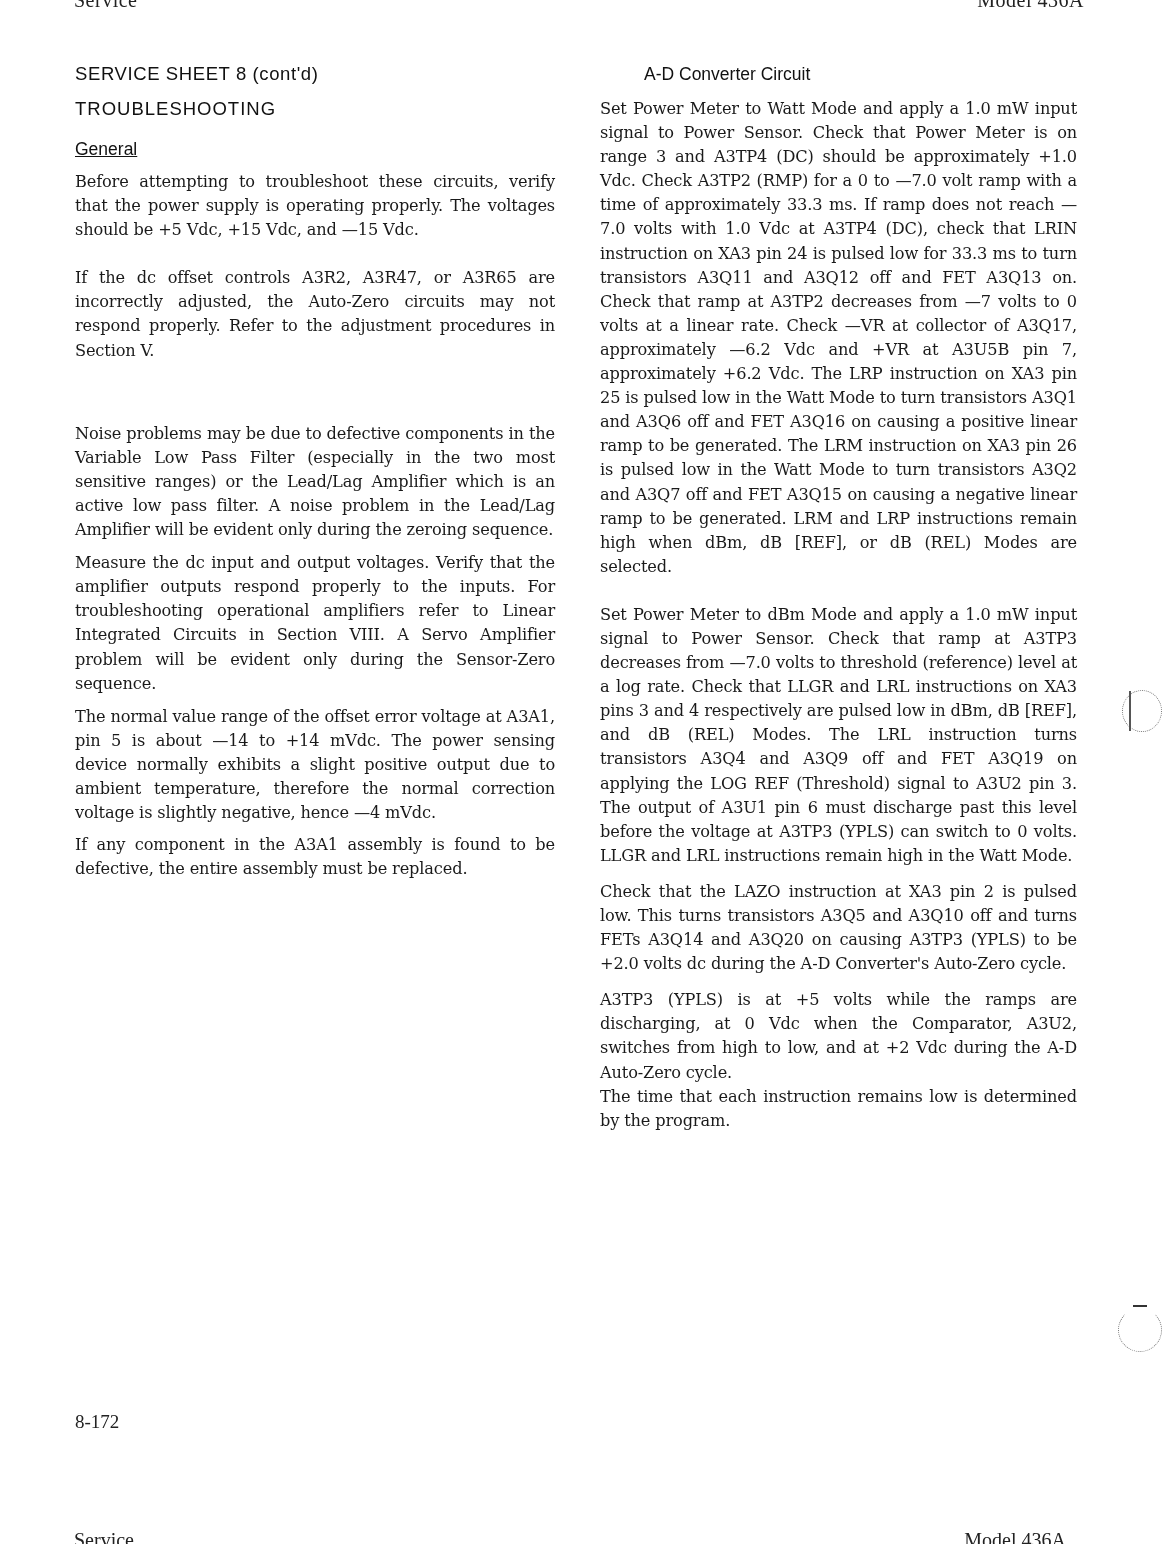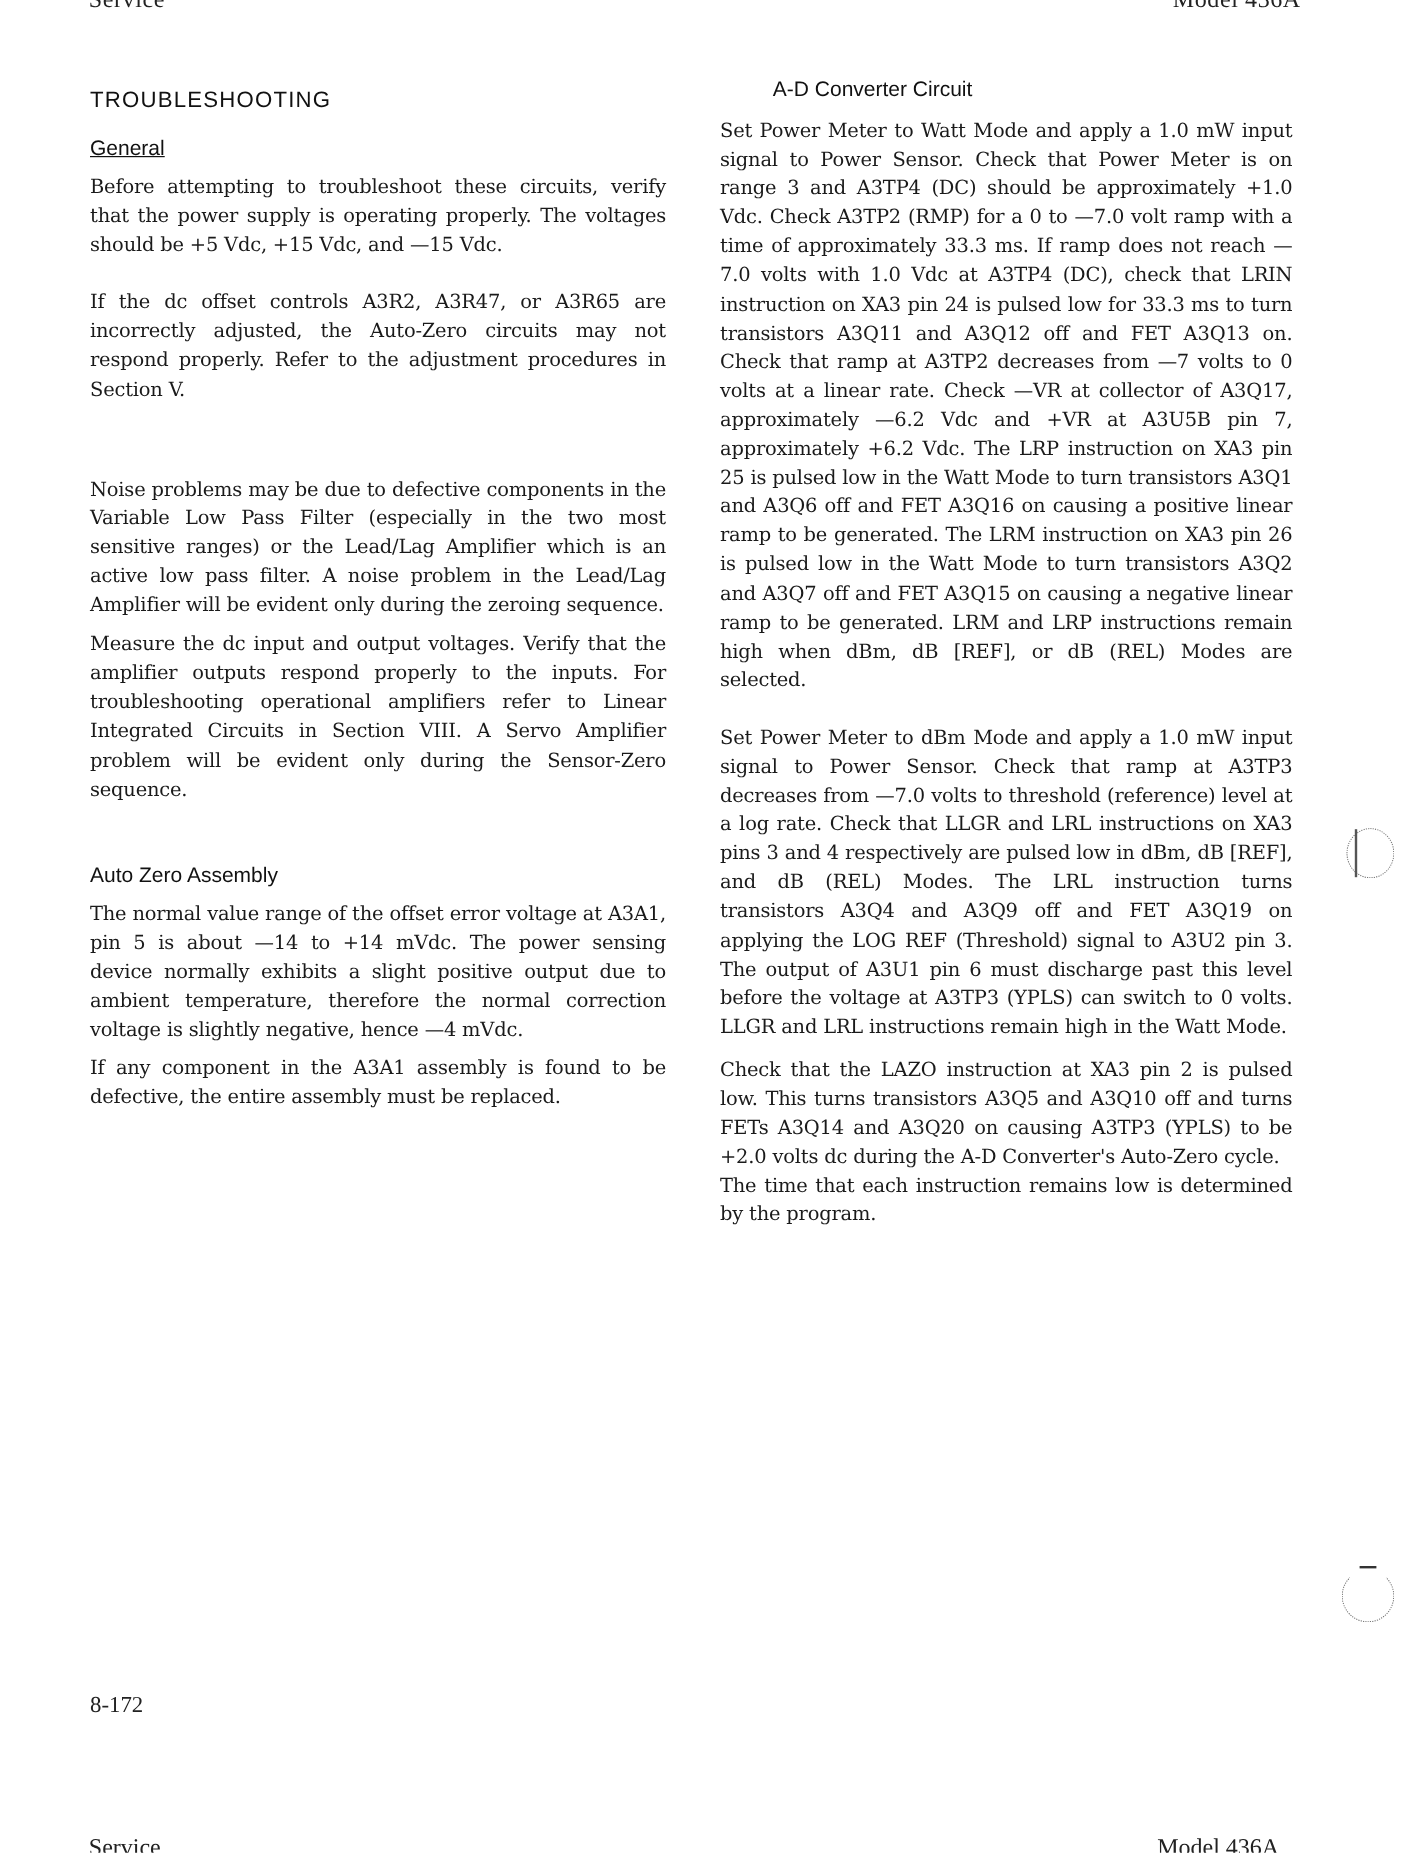--- a/index.html
+++ b/index.html
@@ -54,39 +54,40 @@
       content: ""; position: absolute; left: 14px; top: -4px; width: 14px; height: 1.5px; background: #333;
     }
   </style>
 </head>
 <body>
 
 <div class="running-head left">Service</div>
 <div class="running-head right">Model 436A</div>
 
 <div class="col left">
+  <h1 class="sheet-title">SERVICE SHEET 8 (cont'd)</h1>
   <h2 class="section-title">TROUBLESHOOTING</h2>
 
   <h3 class="sub-head" style="margin-top:16px;text-decoration:underline;">General</h3>
   <p style="margin-top:9px;">Before attempting  to troubleshoot these circuits, verify that the power supply is operating properly. The voltages should be +5 Vdc, +15 Vdc, and —15 Vdc.</p>
   <p style="margin-top:24px;">If the dc offset controls A3R2, A3R47, or A3R65 are incorrectly adjusted, the Auto-Zero circuits may not respond properly. Refer to the adjustment procedures in Section V.</p>
   <p style="margin-top:59px;">Noise problems may be due to defective components in the Variable Low Pass Filter (especially in the two most sensitive ranges)   or the Lead/Lag Amplifier which is an active low pass filter. A noise problem in the Lead/Lag Amplifier will be evident only during the zeroing sequence.</p>
 
   <p style="margin-top:9px;">Measure the dc input and output voltages. Verify that the amplifier outputs respond properly to the inputs. For troubleshooting operational amplifiers refer to Linear Integrated Circuits in Section VIII. A Servo Amplifier problem will be evident only during the Sensor-Zero sequence.</p>
 
-  <h3 class="sub-head" style="margin-top:47px;">Auto Zero Assembly</h3>
   <p style="margin-top:9px;">The normal value range of the offset error voltage at A3A1, pin 5 is about —14 to +14 mVdc. The power sensing device normally exhibits a slight positive output due to ambient temperature, therefore the normal correction voltage is slightly negative, hence —4 mVdc.</p>
   <p style="margin-top:8px;">If any component in the A3A1 assembly is found to be defective, the entire assembly must be replaced.</p>
 </div>
 
 <div class="col right">
   <h3 class="sub-head" style="margin-top:2px;margin-left:44px;">A-D Converter Circuit</h3>
   <p style="margin-top:11px;">Set Power Meter to Watt Mode and apply a 1.0 mW input signal to Power Sensor. Check that Power Meter is on range 3 and A3TP4 (DC) should be approximately +1.0 Vdc. Check A3TP2 (RMP) for a 0 to —7.0 volt ramp with a time of approximately 33.3 ms. If ramp does not reach —7.0 volts with 1.0 Vdc at A3TP4 (DC), check that LRIN instruction on XA3 pin 24 is pulsed low for 33.3 ms to turn transistors A3Q11 and A3Q12 off and FET A3Q13 on.  Check that ramp at A3TP2 decreases from —7 volts to 0 volts at a linear rate. Check —VR at collector of A3Q17, approximately —6.2 Vdc and +VR at A3U5B pin 7, approximately +6.2 Vdc.  The LRP instruction on XA3 pin 25 is pulsed low in the Watt Mode to turn transistors A3Q1 and A3Q6 off and FET A3Q16 on causing a positive linear ramp to be generated.  The LRM instruction on XA3 pin 26 is pulsed low in the Watt Mode to turn transistors A3Q2 and A3Q7 off and FET A3Q15 on causing a negative linear ramp to be generated.  LRM and LRP instructions remain high when dBm, dB [REF], or dB (REL) Modes are selected.</p>
   <p style="margin-top:24px;">Set Power Meter to dBm Mode and apply a 1.0 mW input signal to Power Sensor.  Check that ramp at A3TP3 decreases from —7.0 volts to threshold (reference) level at a log rate.  Check that LLGR and LRL instructions on XA3 pins 3 and 4 respectively are pulsed low in dBm, dB [REF], and dB (REL) Modes. The LRL instruction turns transistors A3Q4 and A3Q9 off and FET A3Q19 on applying the LOG REF (Threshold) signal to A3U2 pin 3.  The output of A3U1 pin 6 must discharge past this level before the voltage at A3TP3 (YPLS) can switch to 0 volts.  LLGR and LRL instructions remain high in the Watt Mode.</p>
   <p style="margin-top:12px;">Check that the LAZO instruction at XA3 pin 2 is pulsed low. This turns transistors A3Q5 and A3Q10 off and turns FETs A3Q14 and A3Q20 on causing A3TP3 (YPLS) to be +2.0 volts dc during the A-D Converter's Auto-Zero cycle.</p>
+  <p style="margin-top:12px;">A3TP3 (YPLS) is at +5 volts while the ramps are discharging, at 0 Vdc when the Comparator, A3U2, switches from high to low, and at +2 Vdc during the A-D Auto-Zero cycle.</p>
   <p style="">The time that each instruction remains low is determined by the program.</p>
 </div>
 
 <div class="binder-hole hole-1"></div>
 <div class="binder-hole hole-2"></div>
 
 <div class="page-number">8-172</div>
 <div class="running-foot left">Service</div>
 <div class="running-foot right">Model 436A</div>
 

